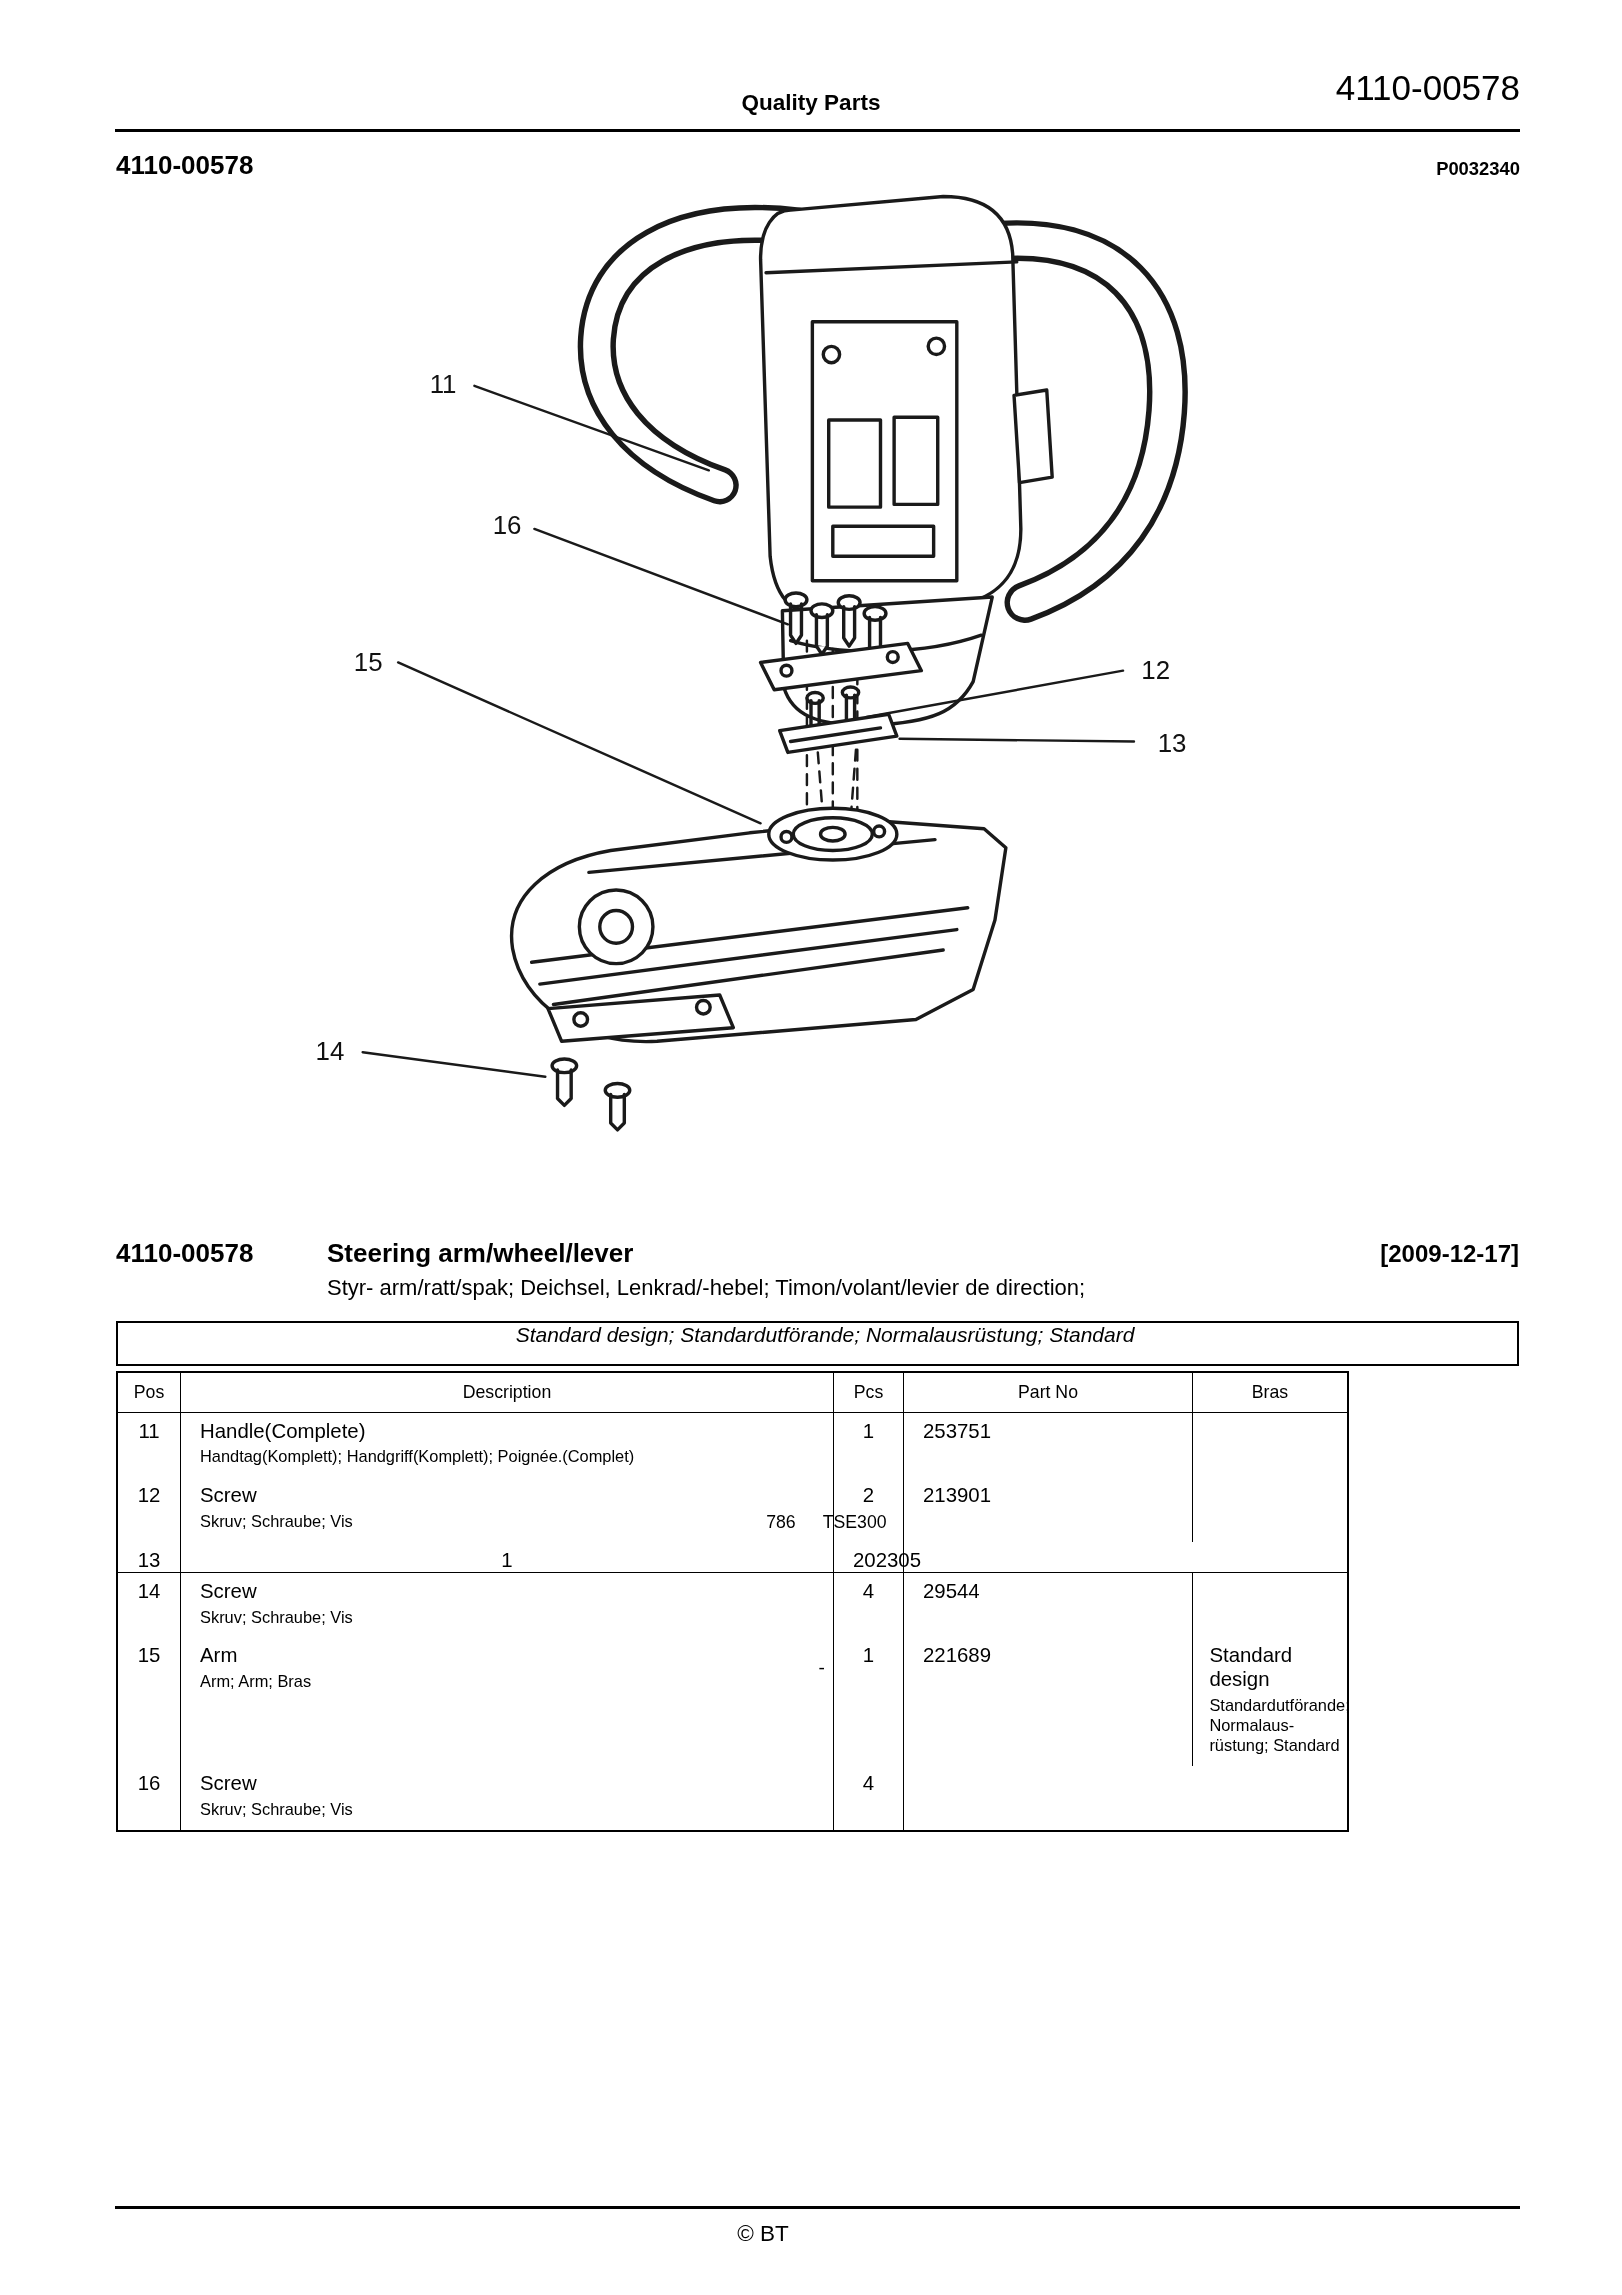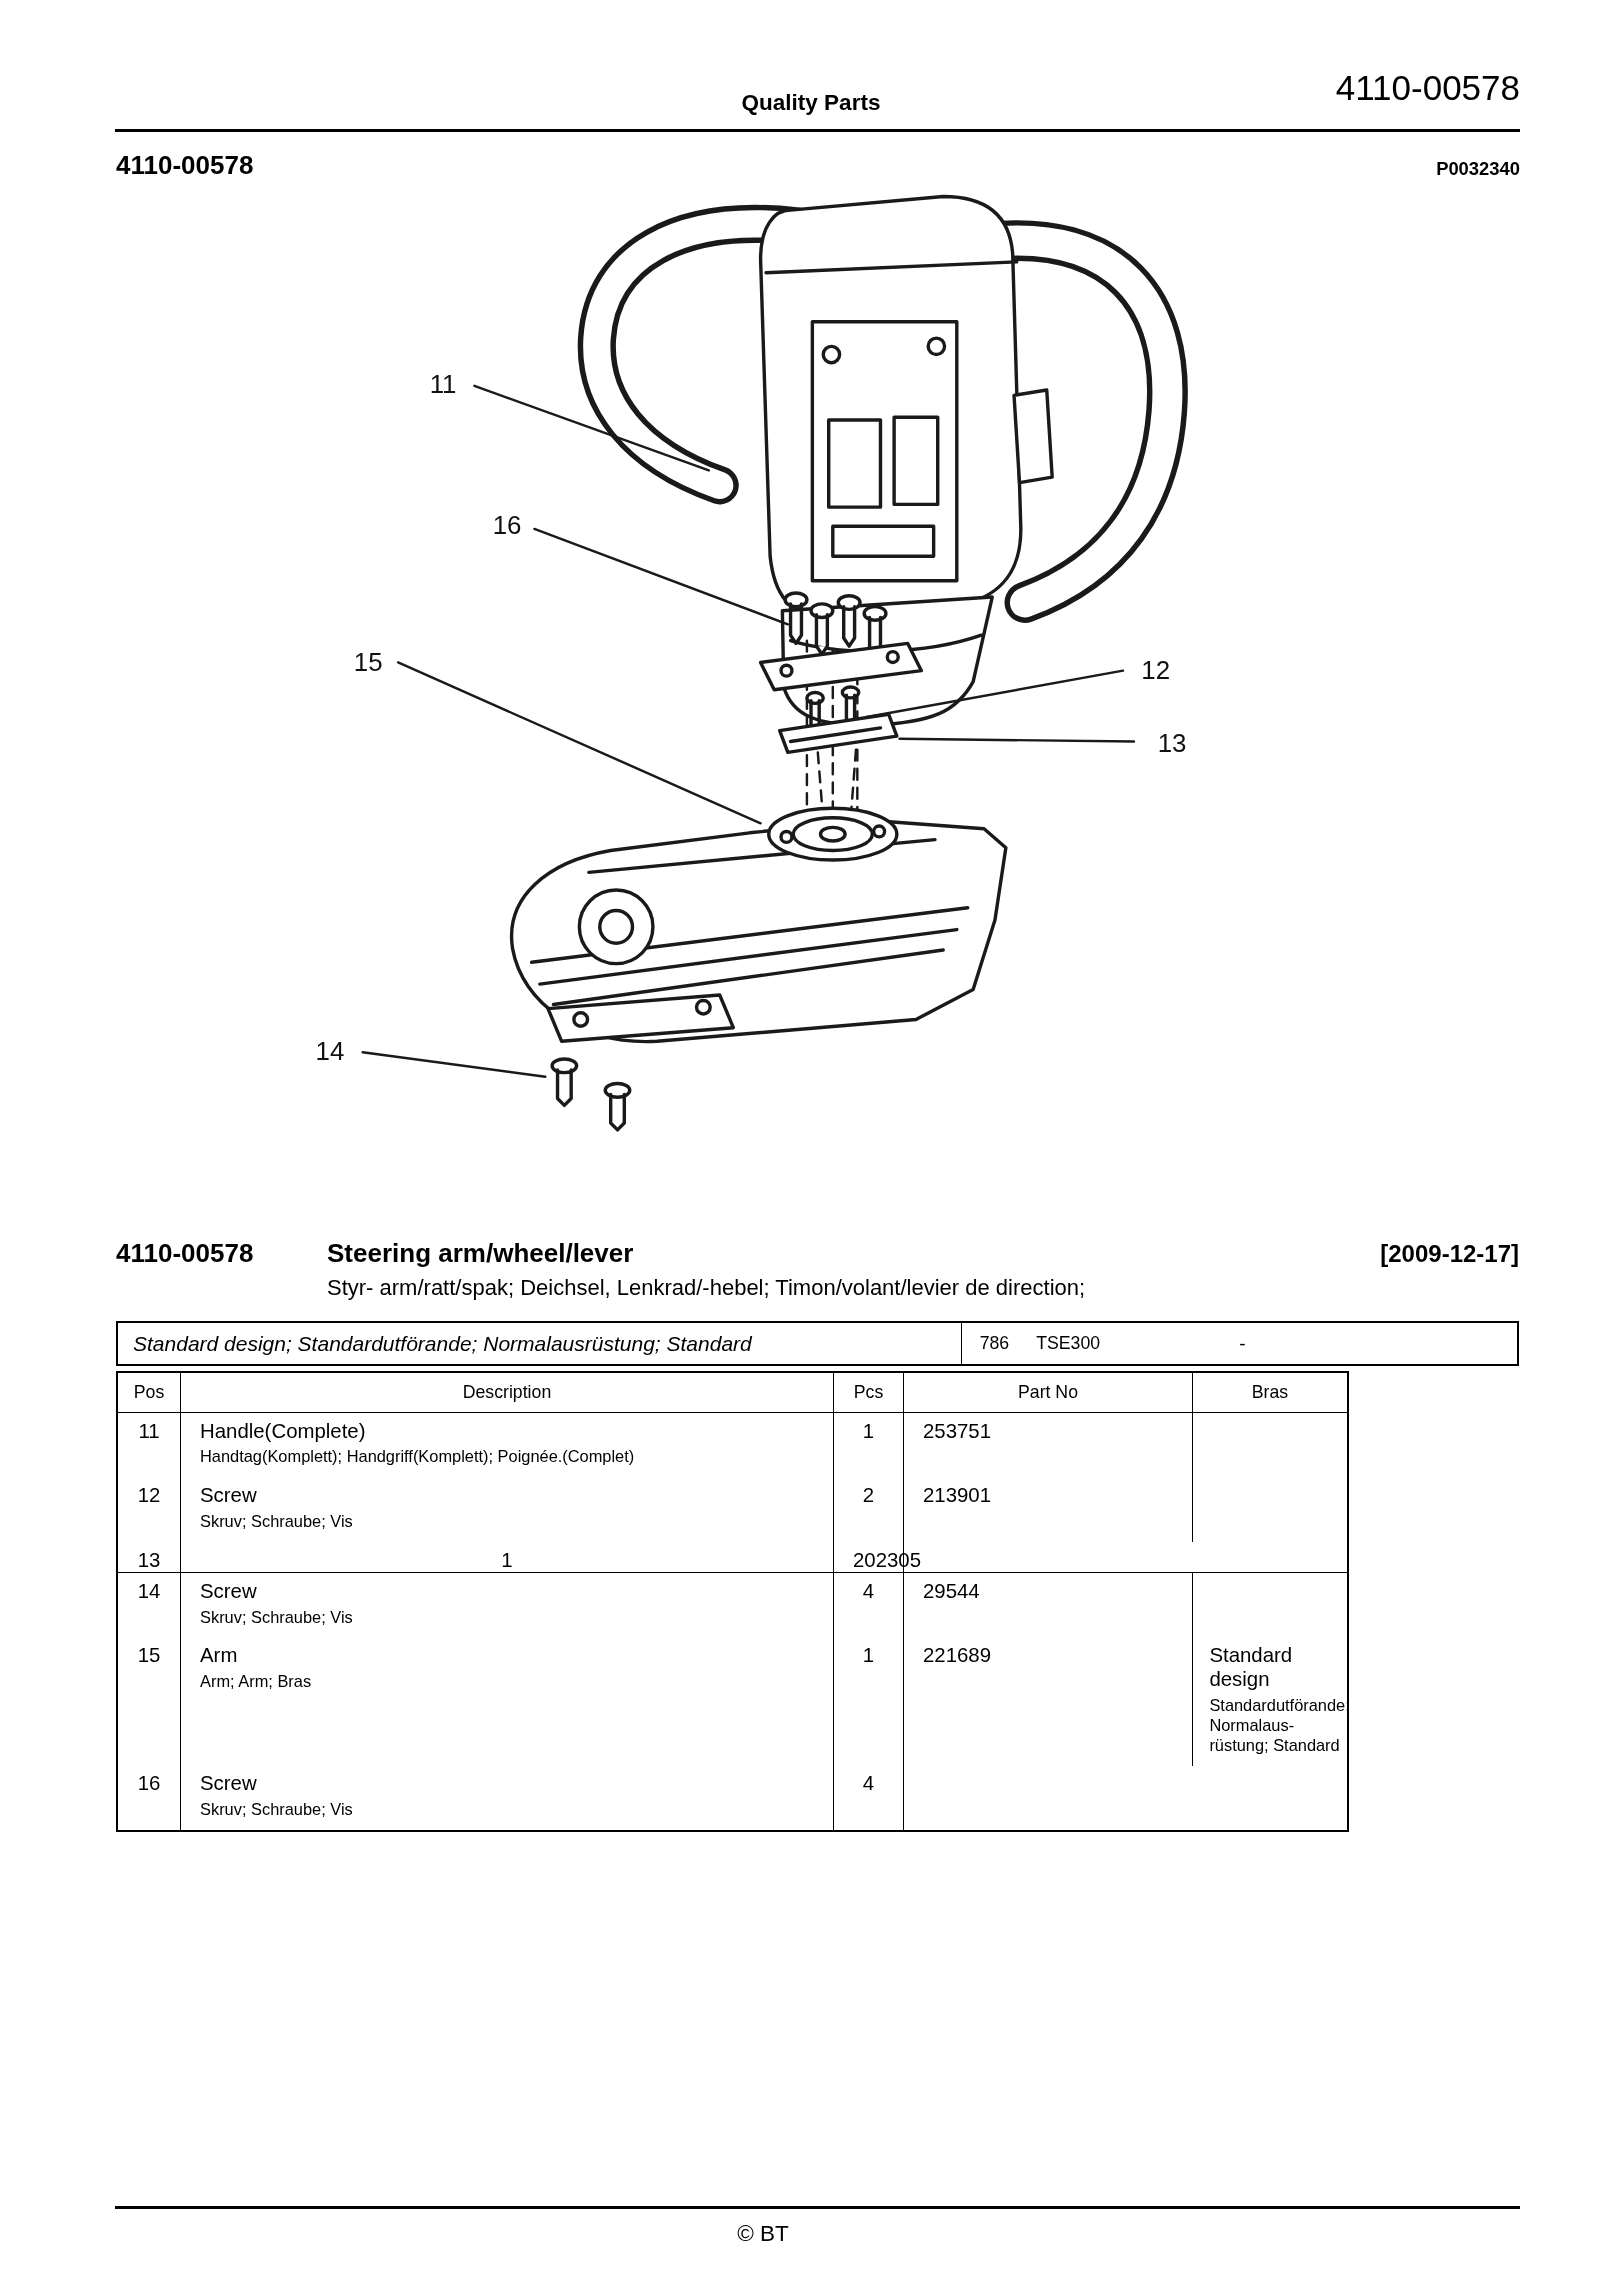--- a/index.html
+++ b/index.html
@@ -27,24 +27,24 @@
   .diagram{top:191px;left:109px;width:1404px;height:1022px;}
   .diagram text{font-family:"Liberation Sans", sans-serif;}
 
   .section-block{top:1238px;left:116px;width:1403px;}
   .section-line1{display:flex;align-items:baseline;}
   .section-number{font-size:26px;font-weight:bold;width:211px;flex:0 0 211px;}
   .section-title{font-size:26px;font-weight:bold;flex:1;}
   .section-date{font-size:24px;font-weight:bold;}
   .section-subtitle{margin-left:211px;margin-top:5.5px;font-size:22px;}
 
-  .variant-box{top:1321px;left:116px;width:1403px;height:45px;border:2px solid #000;display:flex;align-items:center;}
+  .variant-box{top:1321px;left:116px;width:1403px;height:45px;border:2px solid #000;display:flex;align-items:center;flex-direction:column;}
   .variant-design{flex:1;padding-left:15px;font-style:italic;font-size:21px;}
   .variant-divider{width:0;border-left:1.4px solid #000;align-self:stretch;}
-  .variant-codes{flex:0 0 269px;padding-left:17.7px;font-size:17.7px;display:flex;gap:27px;align-items:center;}
+  .variant-codes{flex:0 0 269px;padding-left:17.7px;font-size:17.7px;display:flex;gap:27px;align-items:center;margin-top:41px;}
   .variant-dash{flex:0 0 286px;font-size:19px;padding-left:8.2px;}
 
   .main-table{top:1371px;left:116px;width:1233px;border:2px solid #000;}
   .thead{display:grid;grid-template-columns:63px 653px 70px 289px 1fr;border-bottom:1.4px solid #000;}
   .thead > div{padding:8.9px 2.7px;text-align:center;font-size:17.7px;}
   .trow{display:grid;grid-template-columns:63px 653px 70px 289px 1fr;}
   .divider-top{border-top:1.4px solid #000;}
   .br{border-right:1.4px solid #000;}
   .c-pos{text-align:center;font-size:20.4px;padding-top:6.8px;}
   .c-desc{padding:6.8px 13.6px 11px 19px;}

